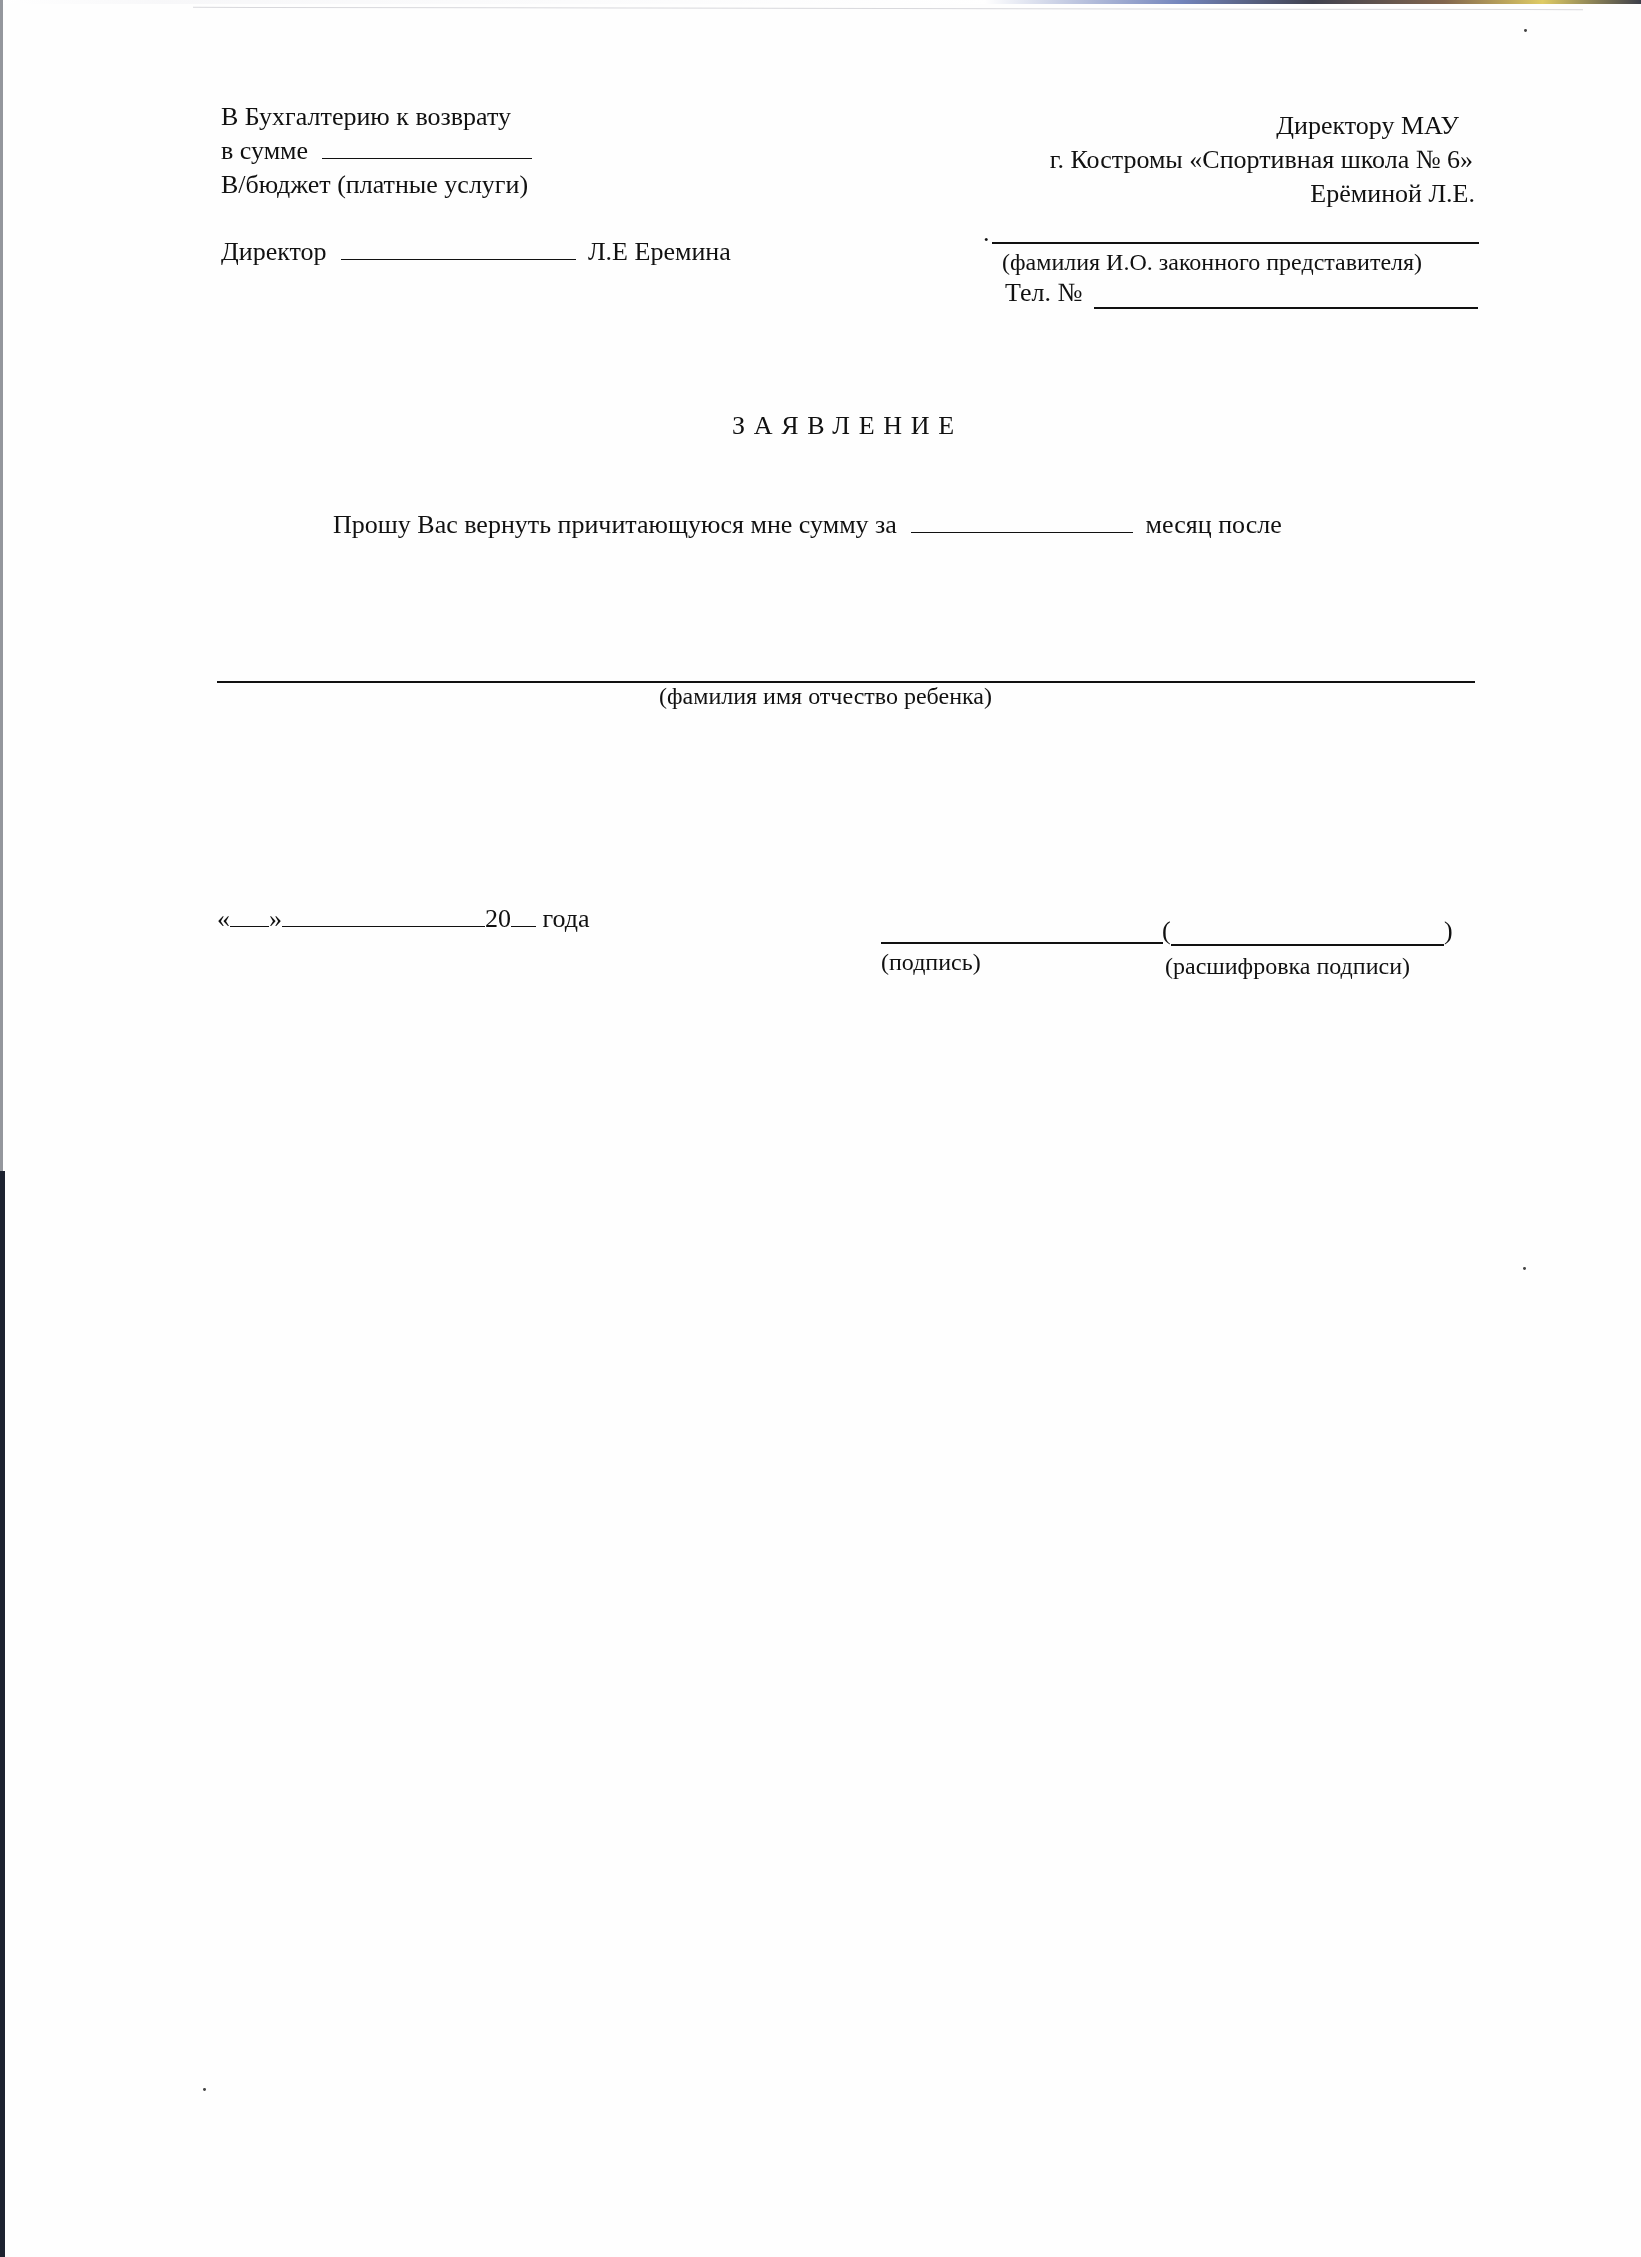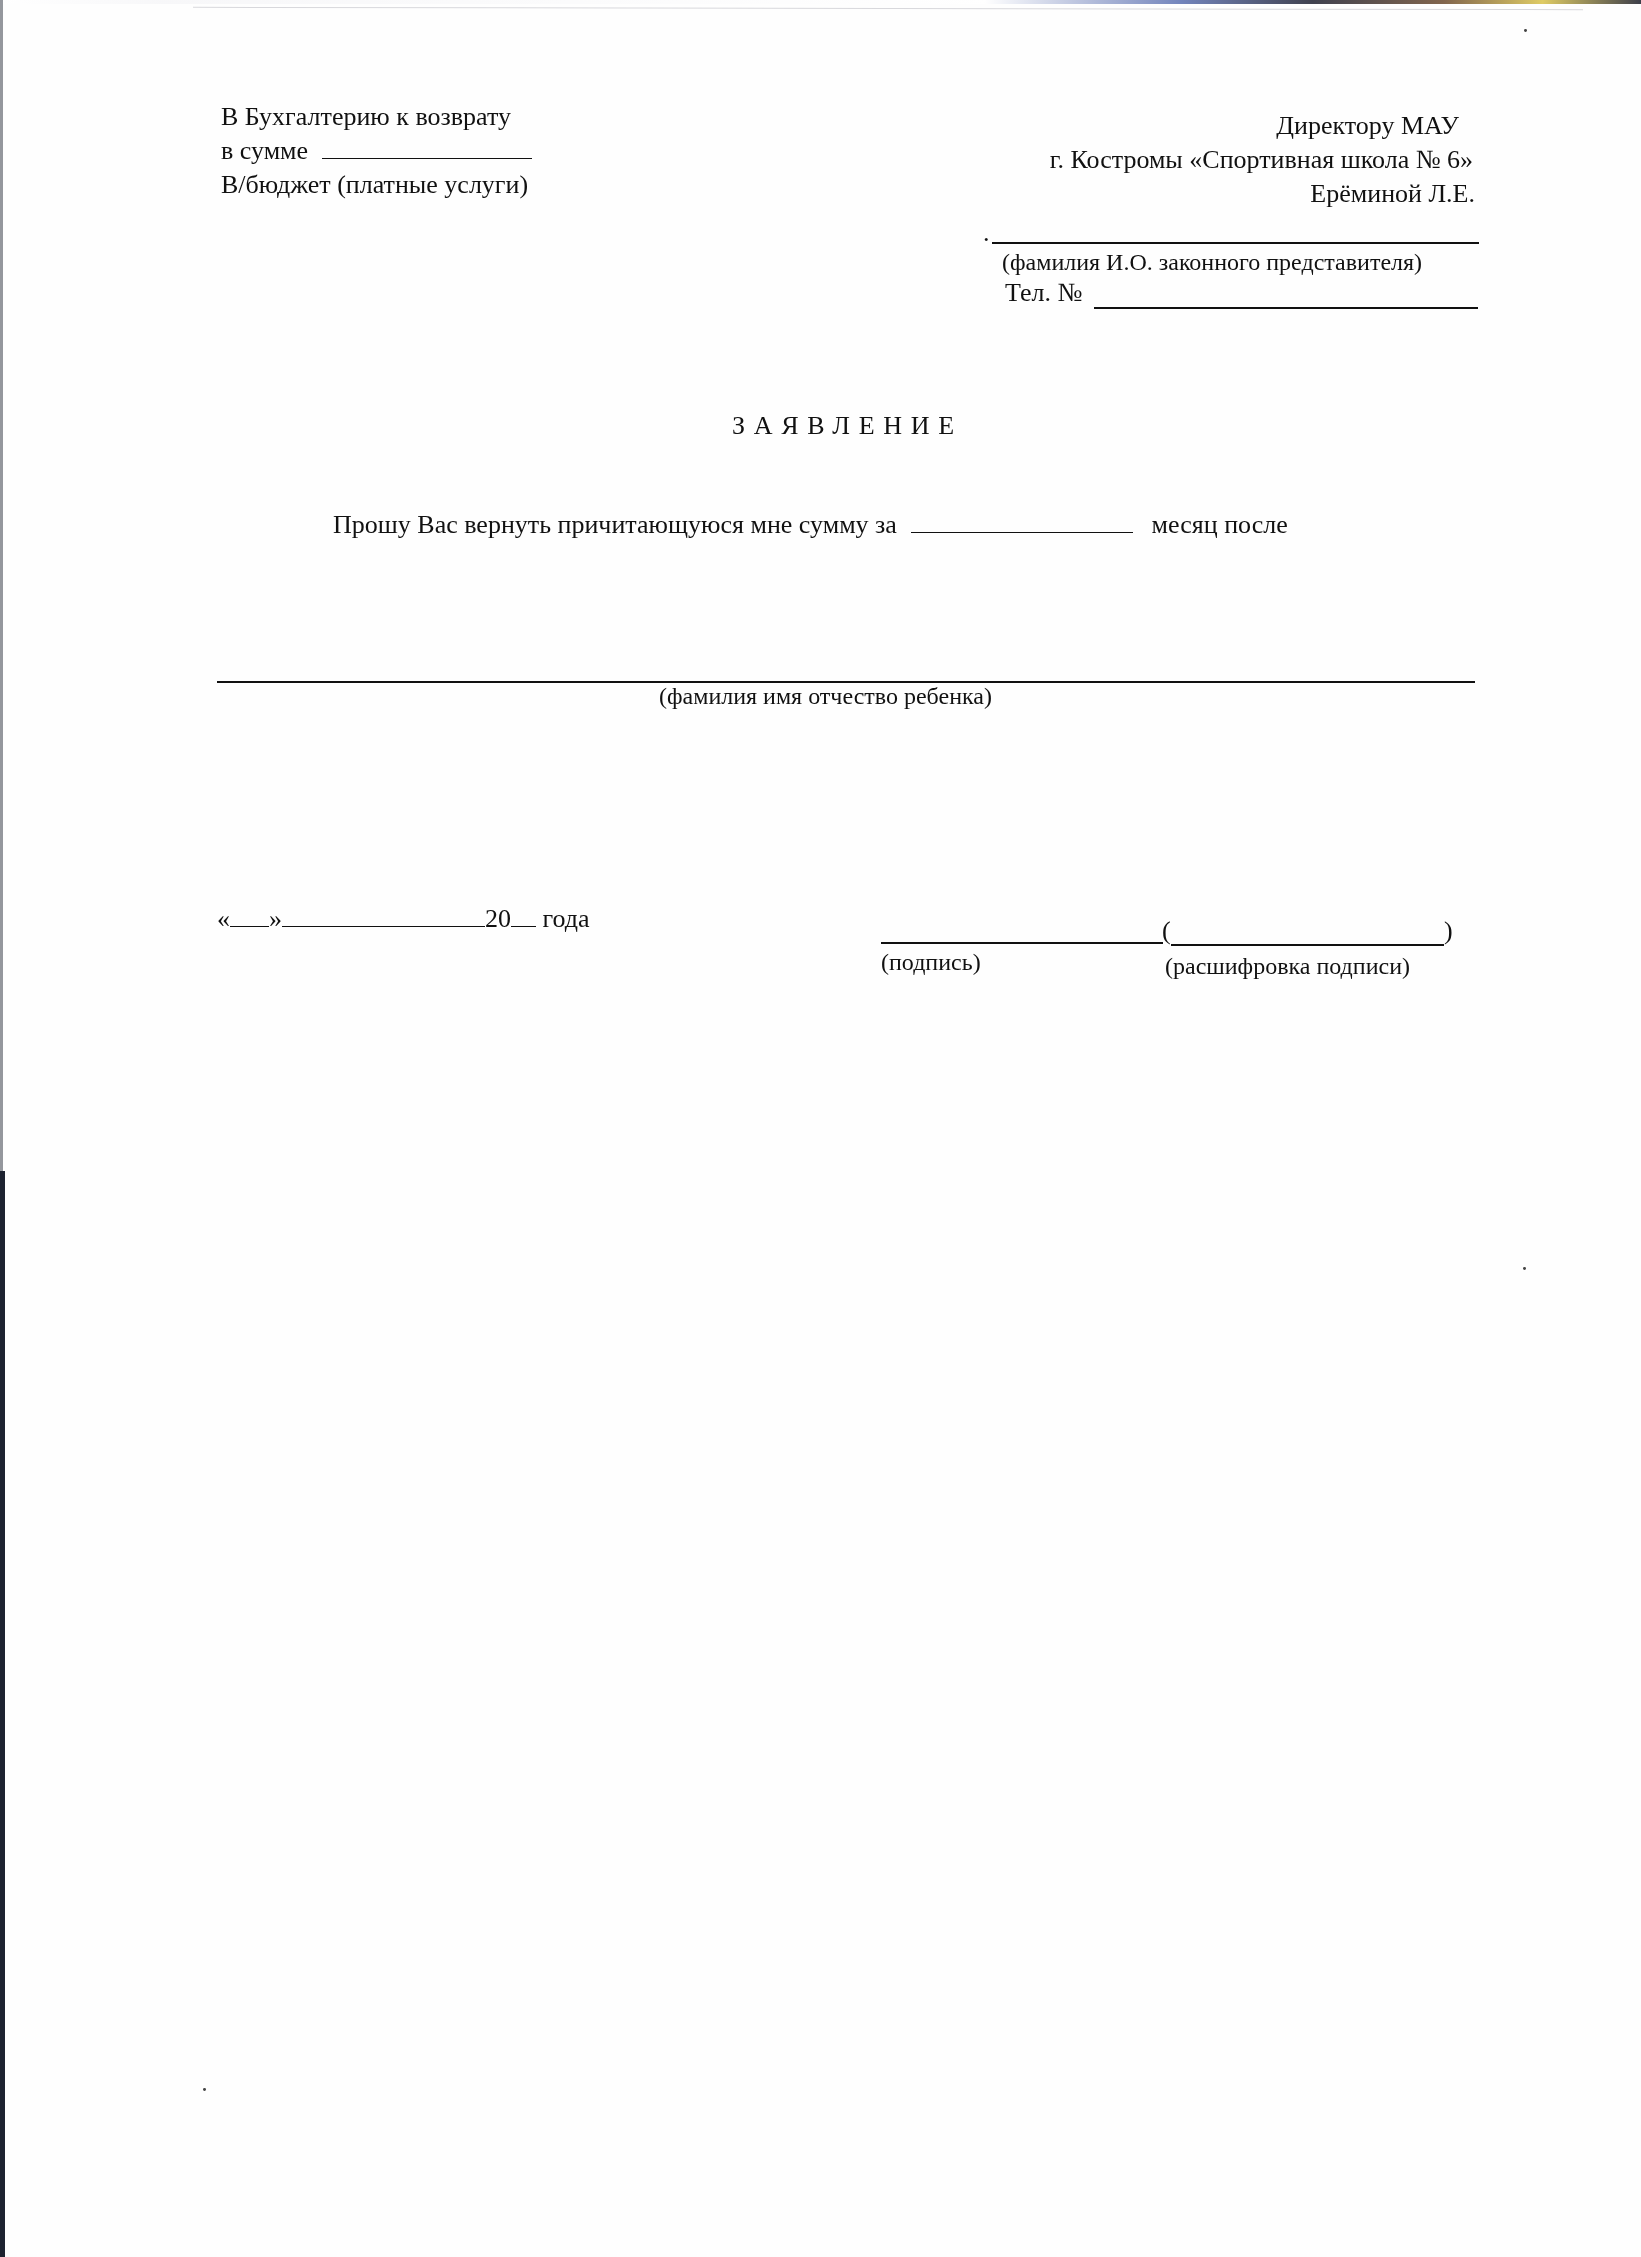--- a/index.html
+++ b/index.html
@@ -51,36 +51,41 @@
   <div class="speck" style="left:1524px;top:29px"></div>
   <div class="speck" style="left:1523px;top:1267px"></div>
   <div class="speck" style="left:203px;top:2088px"></div>
 
   <div class="t" style="left:221px;top:101px">В Бухгалтерию к возврату</div>
   <div class="t" style="left:221px;top:135px">
     <span>в сумме</span>
     <span class="blank" style="width:210px;margin-left:7.7px"></span>
   </div>
   <div class="t" style="left:221px;top:169px">В/бюджет (платные услуги)</div>
+  <div class="t" style="left:221px;top:236px">
+    <span>Директор</span>
+    <span class="blank" style="width:235px;margin-left:7.7px"></span>
+    <span style="margin-left:5.8px">Л.Е Еремина</span>
+  </div>
 
   <div class="t right" style="right:182px;top:110px">Директору МАУ</div>
   <div class="t right" style="right:168px;top:144px">г. Костромы «Спортивная школа № 6»</div>
   <div class="t right" style="right:166px;top:178px">Ерёминой Л.Е.</div>
   <div class="t" style="left:983px;top:217px">.</div>
   <div class="hline" style="left:992px;top:242px;width:487px"></div>
   <div class="t small" style="left:1002px;top:247px">(фамилия И.О. законного представителя)</div>
   <div class="t" style="left:1005px;top:277px">Тел. №</div>
   <div class="hline" style="left:1094px;top:307px;width:384px"></div>
 
   <div class="t title" style="left:732px;top:410px">ЗАЯВЛЕНИЕ</div>
 
   <div class="t" style="left:333px;top:509px">
     <span>Прошу Вас вернуть причитающуюся мне сумму за</span>
     <span class="blank" style="width:222px;margin-left:7.7px"></span>
-    <span style="margin-left:12px">месяц после</span>
+    <span style="margin-left:6px">месяц после</span>
   </div>
 
 
   <div class="hline" style="left:217px;top:681px;width:1258px"></div>
   <div class="t small" style="left:659px;top:681px">(фамилия имя отчество ребенка)</div>
 
 
 
   <div class="t" style="left:217px;top:903px">
     <span>«</span><span class="blank" style="width:39px"></span><span>»</span><span class="blank" style="width:203px"></span><span>20</span><span class="blank" style="width:25px"></span>

